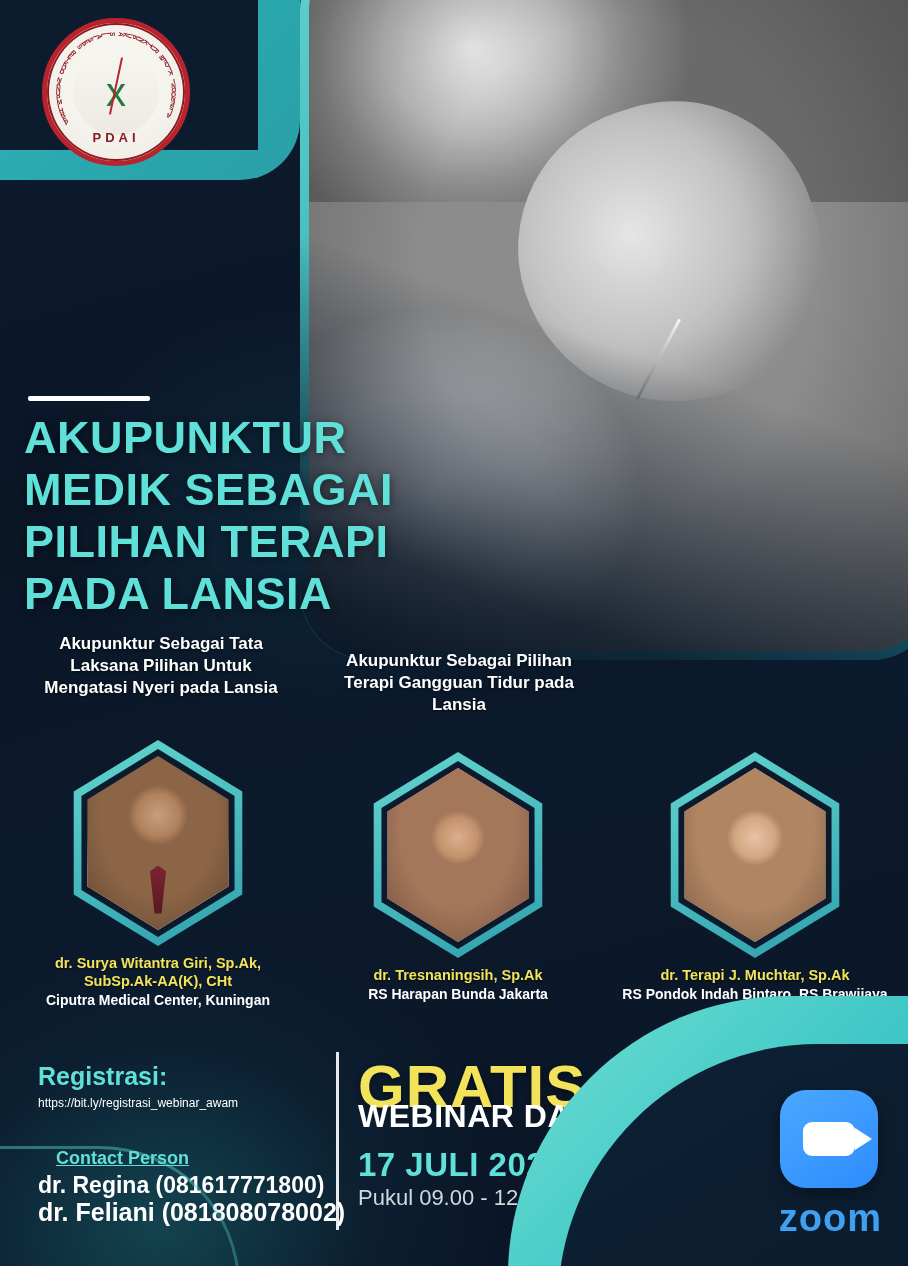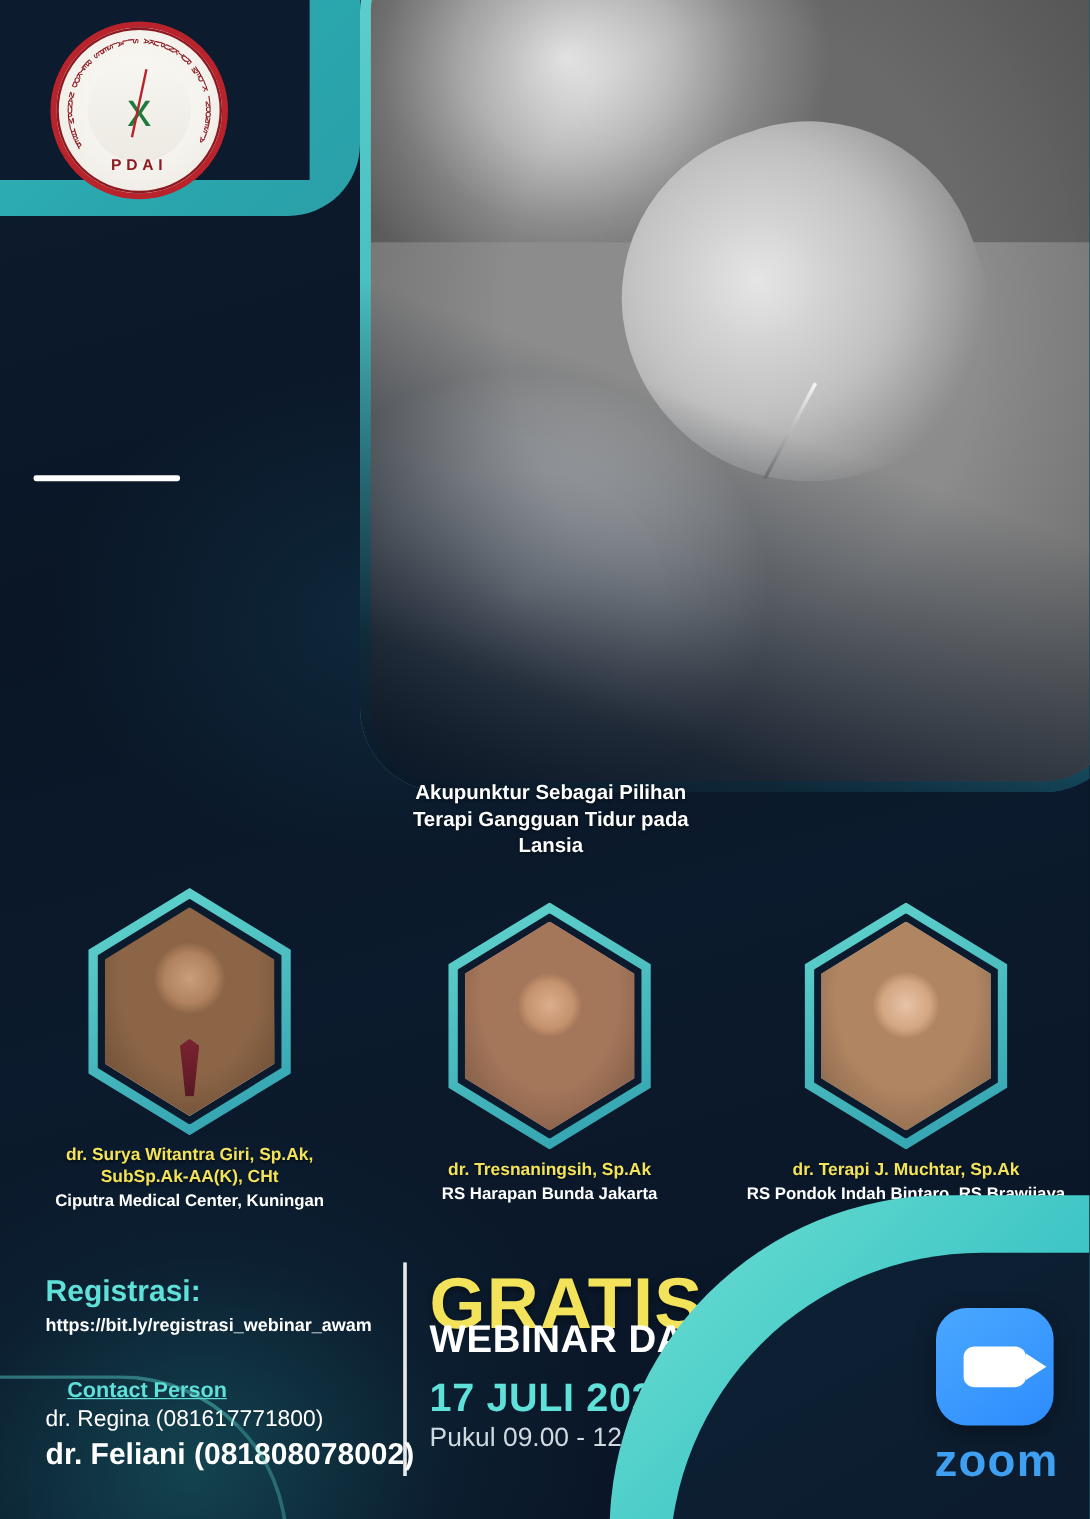--- a/index.html
+++ b/index.html
@@ -269,29 +269,29 @@
   #sp-2 { left: 318px; top: 752px; width: 280px; }
   #sp-3 { left: 615px; top: 752px; width: 280px; }
 
   
   .reg-title {
     position: absolute; left: 38px; top: 1062px;
     color: #5fe0d9; font-size: 25px; font-weight: bold;
   }
   .reg-link {
     position: absolute; left: 38px; top: 1096px;
-    color: #ffffff; font-size: 15px; font-weight: bold;
+    color: #ffffff; font-size: 12px; font-weight: normal;
   }
   .cp-title {
     position: absolute; left: 56px; top: 1148px;
     color: #5fe0d9; font-size: 18px; font-weight: bold; text-decoration: underline;
   }
   .cp-1 {
     position: absolute; left: 38px; top: 1172px;
-    color: #ffffff; font-size: 19px; font-weight: normal;
+    color: #ffffff; font-size: 23px; font-weight: bold;
   }
   .cp-2 {
     position: absolute; left: 38px; top: 1198px;
     color: #ffffff; font-size: 25px; font-weight: bold;
   }
   .vrule {
     position: absolute; left: 336px; top: 1052px;
     width: 3px; height: 178px; background: #ffffff; opacity: 0.9;
   }
 
@@ -450,21 +450,23 @@
         <span style="transform: rotate(96.1481deg) translate(0px, -60px) rotate(90deg);">O</span>
         <span style="transform: rotate(100.519deg) translate(0px, -60px) rotate(90deg);">N</span>
         <span style="transform: rotate(104.889deg) translate(0px, -60px) rotate(90deg);">E</span>
         <span style="transform: rotate(109.259deg) translate(0px, -60px) rotate(90deg);">S</span>
         <span style="transform: rotate(113.63deg) translate(0px, -60px) rotate(90deg);">I</span>
         <span style="transform: rotate(118deg) translate(0px, -60px) rotate(90deg);">A</span>
       </div>
     </div>
 
   <div class="seminar-rule"></div>
-
+  <div class="main-title">AKUPUNKTUR MEDIK SEBAGAI PILIHAN TERAPI PADA LANSIA</div>
+
+  <div class="topic" id="topic-1">Akupunktur Sebagai Tata Laksana Pilihan Untuk Mengatasi Nyeri pada Lansia</div>
   <div class="topic" id="topic-2">Akupunktur Sebagai Pilihan Terapi Gangguan Tidur pada Lansia</div>
 
   <div class="speaker" id="sp-1">
     <div class="hexwrap">
       <div class="hex-outer"></div>
       <div class="hex-inner"></div>
       <div class="hex-photo">
         <div class="face face-1"></div>
         <div class="face-shadow"></div>
       </div>

